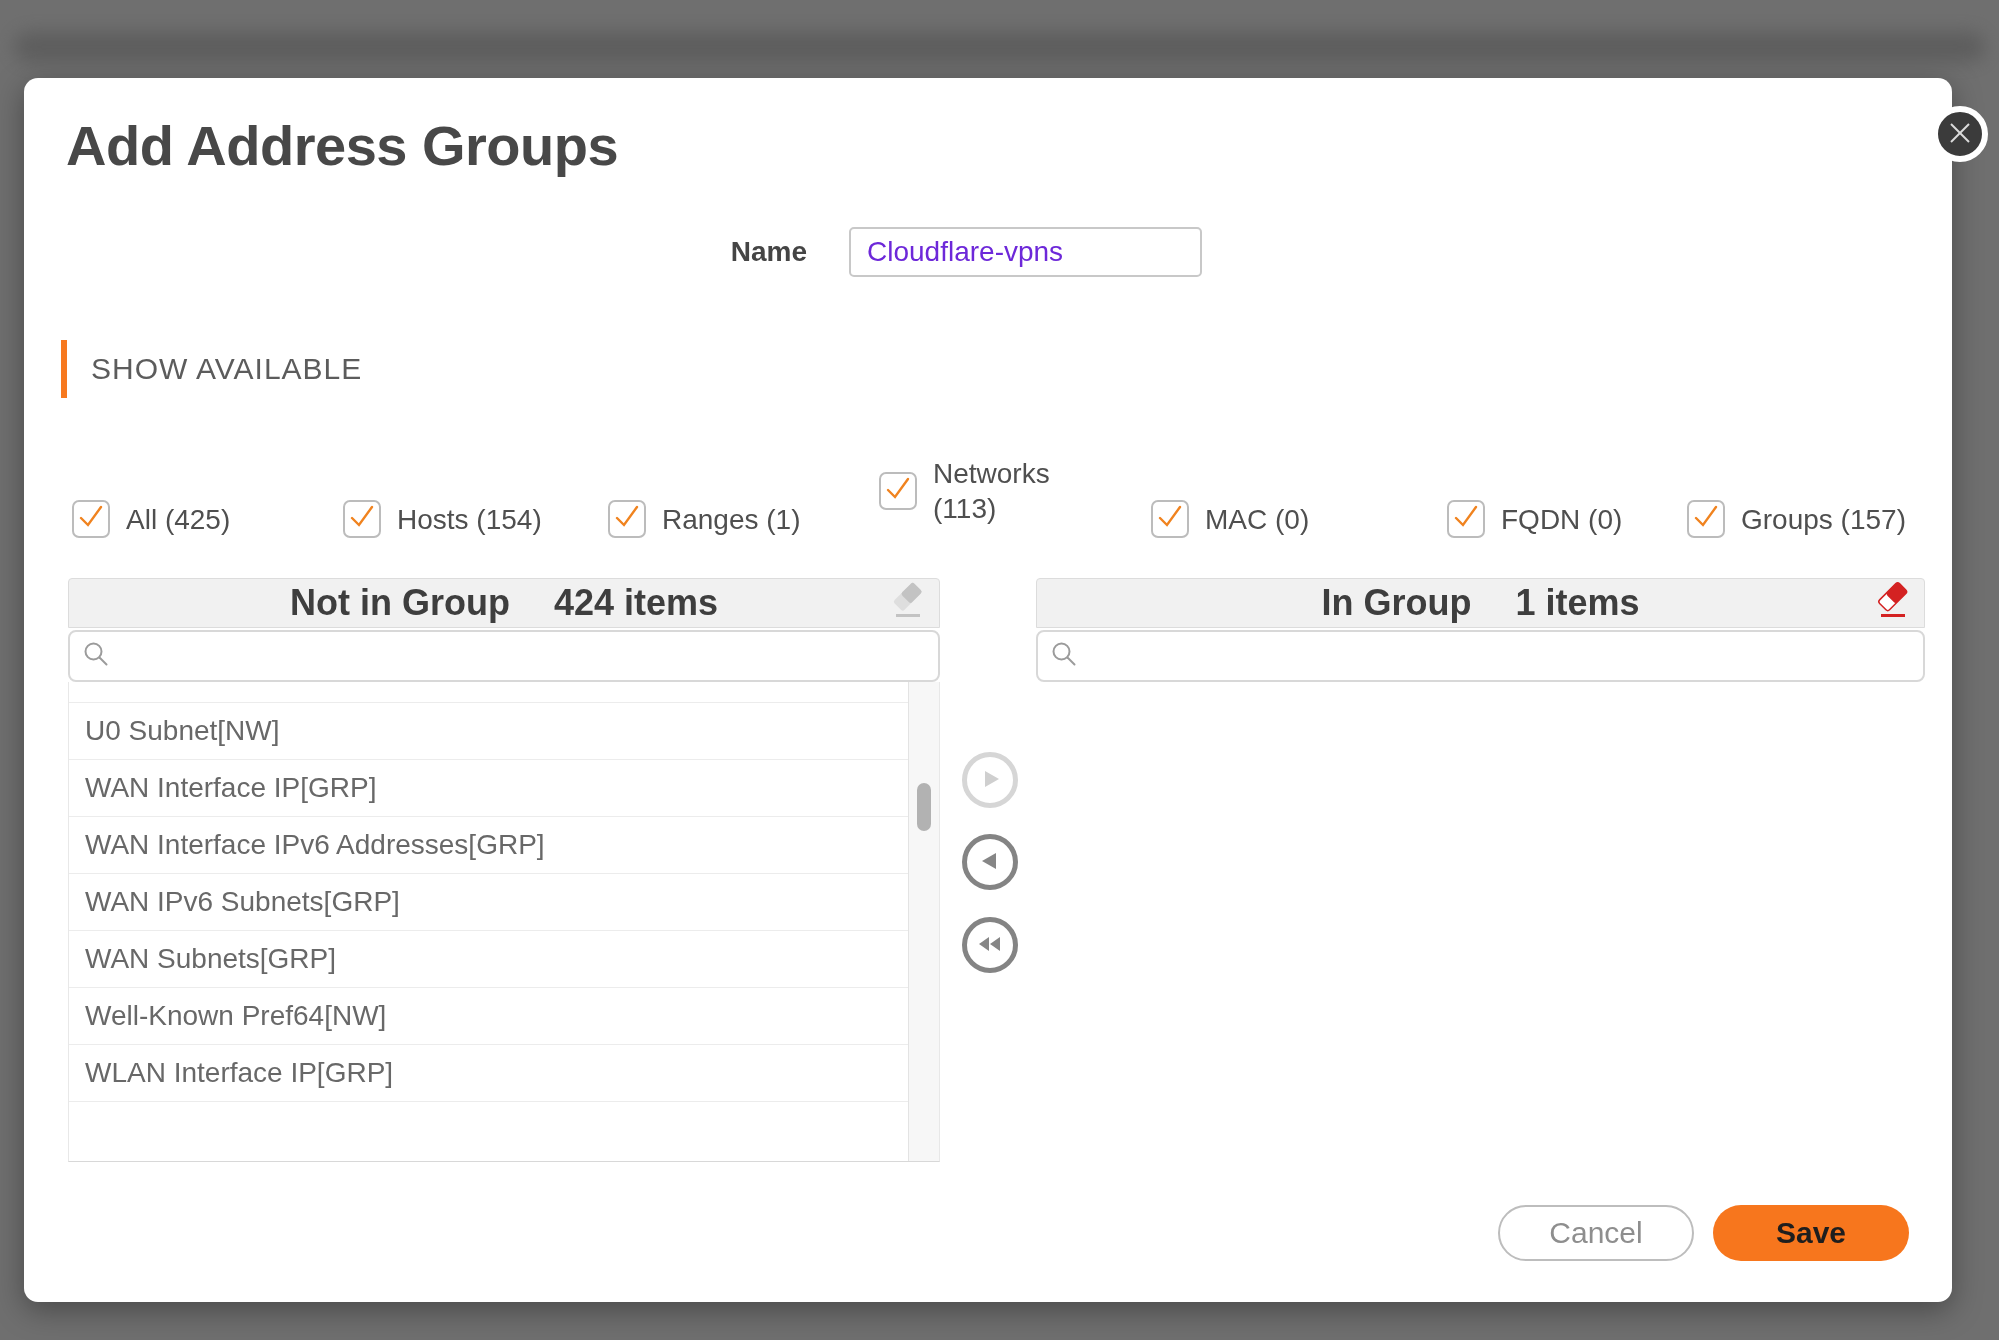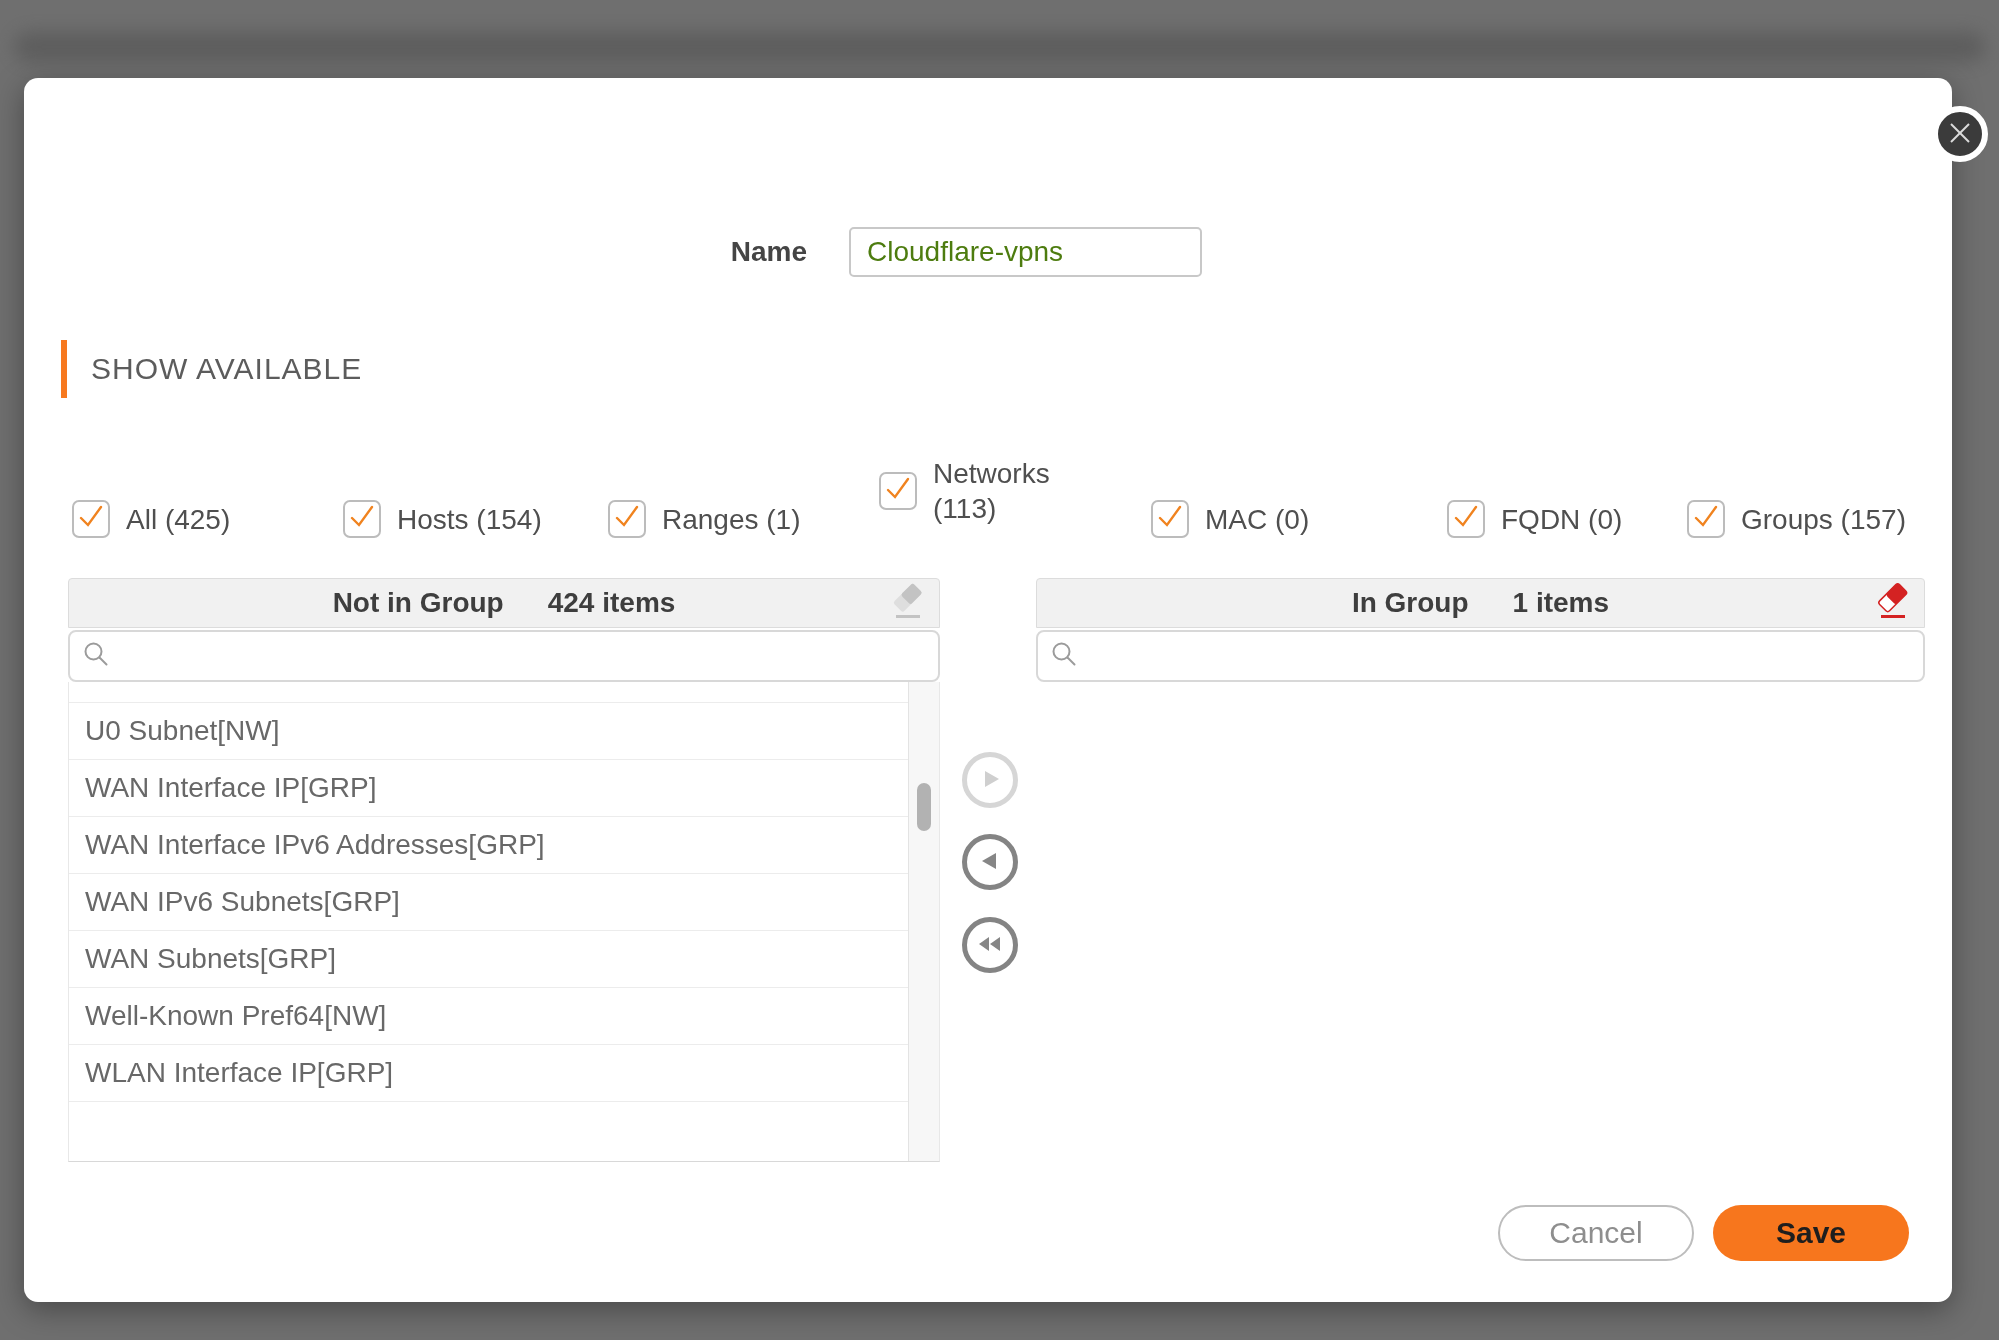--- a/index.html
+++ b/index.html
@@ -28,21 +28,21 @@
     display:flex;align-items:center;justify-content:center;cursor:pointer;
   }
   
   .name-label{
     position:absolute;left:583px;top:158px;width:200px;text-align:right;
     font-size:28px;font-weight:bold;color:#454545;
   }
   .name-input{
     position:absolute;left:825px;top:149px;width:353px;height:50px;
     box-sizing:border-box;border:2px solid #c8c8c8;border-radius:5px;
-    font-size:28px;color:#4d7c0f;padding:0 16px;outline:none;
+    font-size:28px;color:#6d28d9;padding:0 16px;outline:none;
     font-family:"Liberation Sans", sans-serif;
   }
   
   .section{
     position:absolute;left:37px;top:262px;height:58px;
     display:flex;align-items:center;gap:24px;
   }
   .section-bar{width:6px;height:58px;background:#F7791F;}
   .section-text{font-size:30px;color:#5c5c5c;letter-spacing:1px;}
   
@@ -57,21 +57,21 @@
   }
   .filter-label{font-size:28px;color:#4f4f4f;line-height:35px;}
   
   .panel{position:absolute;top:500px;height:584px;}
   .panel-left{left:44px;width:872px;}
   .panel-right{left:1012px;width:889px;}
   .panel-header{
     height:50px;box-sizing:border-box;background:#f1f1f1;
     border:1px solid #dcdcdc;border-radius:4px 4px 0 0;
     display:flex;align-items:center;justify-content:center;gap:44px;
-    position:relative;font-size:28px;font-weight:bold;color:#3e3e3e;
+    position:relative;font-size:36px;font-weight:bold;color:#3e3e3e;
   }
   .eraser-btn{
     position:absolute;right:12px;top:5px;width:40px;height:42px;
     display:flex;align-items:center;justify-content:center;cursor:pointer;
   }
   .panel-search{
     height:52px;margin-top:2px;box-sizing:border-box;background:#fff;
     border:2px solid #d8d8d8;border-radius:8px;
     display:flex;align-items:center;padding:0 12px;gap:10px;
   }
@@ -129,20 +129,21 @@
     color:#1e1e1e;font-weight:600;
   }
 </style>
 </head>
 <body>
 
 <div class="backdrop-strip"></div>
 
 <div class="modal">
 
+  <div class="modal-title">Add Address Groups</div>
 
   <button class="close-btn">
     <span>
       <svg width="28" height="28" viewBox="0 0 28 28">
         <line x1="5" y1="5" x2="23" y2="23" stroke="#dcdcdc" stroke-width="2"></line>
         <line x1="23" y1="5" x2="5" y2="23" stroke="#dcdcdc" stroke-width="2"></line>
       </svg>
     </span>
   </button>
 

